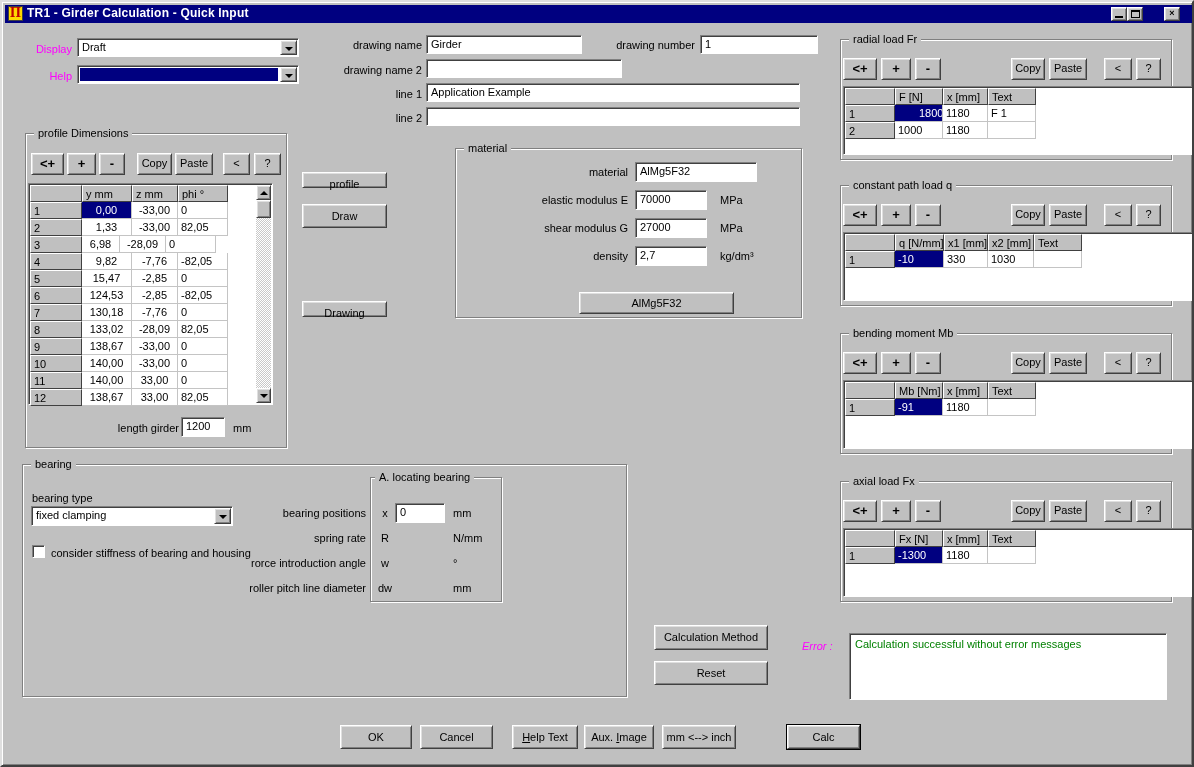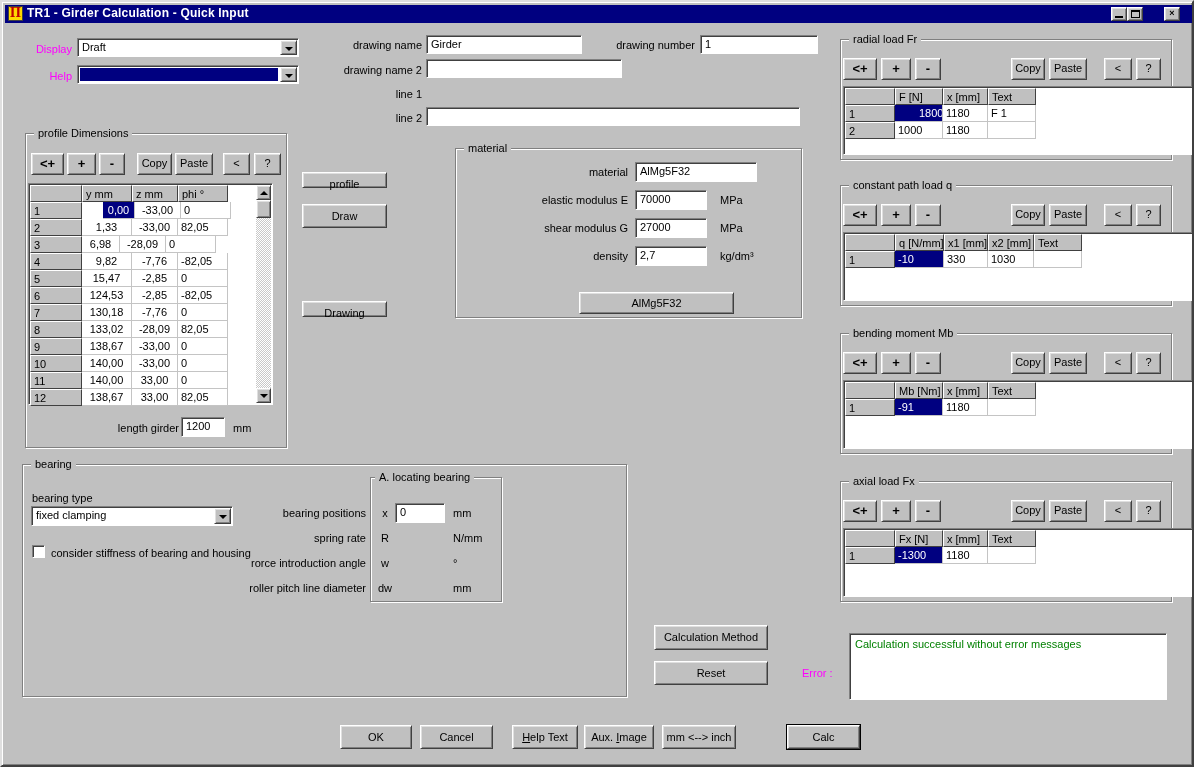--- a/index.html
+++ b/index.html
@@ -111,20 +111,21 @@
       </span>
   </div>
 
   <div class="lbl r" style="left:330px;top:36px;width:90px;">drawing name</div>
   <div class="tb abs" style="left:424px;top:33px;width:156px;height:19px;">Girder</div>
   <div class="lbl r" style="left:595px;top:36px;width:98px;">drawing number</div>
   <div class="tb abs" style="left:698px;top:33px;width:118px;height:19px;">1</div>
   <div class="lbl r" style="left:318px;top:61px;width:102px;">drawing name 2</div>
   <div class="tb abs" style="left:424px;top:57px;width:196px;height:19px;"></div>
   <div class="lbl r" style="left:330px;top:85px;width:90px;">line 1</div>
+  <div class="tb abs" style="left:424px;top:81px;width:374px;height:19px;">Application Example</div>
   <div class="lbl r" style="left:330px;top:109px;width:90px;">line 2</div>
   <div class="tb abs" style="left:424px;top:105px;width:374px;height:19px;"></div>
 
   <div class="group" style="left:23px;top:131px;width:262px;height:315px;">
     <div class="group-title">profile Dimensions</div>
     <div class="toolbar profile-toolbar" style="left:5px;top:19px;">
         <div class="btn t-insert">&lt;+</div>
         <div class="btn t-add">+</div>
         <div class="btn t-remove">-</div>
         <div class="btn t-copy">Copy</div>
@@ -135,21 +136,21 @@
     <div class="listbox abs" style="left:2px;top:49px;width:245px;height:222px;">
       <div class="abs" style="left:1px;top:1px;">
           <div class="trow">
             <div class="cell hdr" style="width: 52px;"></div>
             <div class="cell hdr" style="width: 50px;">y mm</div>
             <div class="cell hdr" style="width: 46px;">z mm</div>
             <div class="cell hdr" style="width: 50px;">phi °</div>
           </div>
           <div class="trow">
             <div class="cell rowhdr" style="width: 52px;">1</div>
-            <div class="cell data al-c sel" style="width: 32px; margin-left: 21px;">0,00</div>
+            <div class="cell data al-c sel" style="width: 50px;">0,00</div>
             <div class="cell data al-c" style="width: 46px;">-33,00</div>
             <div class="cell data" style="width: 50px;">0</div>
           </div>
           <div class="trow">
             <div class="cell rowhdr" style="width: 52px;">2</div>
             <div class="cell data al-c" style="width: 50px;">1,33</div>
             <div class="cell data al-c" style="width: 46px;">-33,00</div>
             <div class="cell data" style="width: 50px;">82,05</div>
           </div>
           <div class="trow">
@@ -400,21 +401,21 @@
               <div class="cell data" style="width: 45px;">1180</div>
               <div class="cell data" style="width: 48px;"></div>
             </div>
           </div>
         </div>
       </div>
     </div>
 
   <div class="btn abs" style="left:652px;top:623px;width:114px;height:25px;line-height:23px;">Calculation Method</div>
   <div class="btn abs" style="left:652px;top:659px;width:114px;height:24px;line-height:22px;">Reset</div>
-  <div class="lbl magenta" style="left:800px;top:664px;">Error :</div>
+  <div class="lbl magenta" style="left:800px;top:637px;font-style:italic;">Error :</div>
   <div class="listbox errorbox abs" style="left:847px;top:631px;width:318px;height:67px;">
     <span>Calculation successful without error messages</span>
   </div>
 
   <div id="footer">
       <div class="btn abs" style="left: 338px; top: 723px; width: 72px; height: 24px; line-height: 22px;">OK</div>
       <div class="btn abs" style="left: 418px; top: 723px; width: 73px; height: 24px; line-height: 22px;">Cancel</div>
       <div class="btn abs" style="left: 510px; top: 723px; width: 66px; height: 24px; line-height: 22px;"><u>H</u>elp Text</div>
       <div class="btn abs" style="left: 582px; top: 723px; width: 70px; height: 24px; line-height: 22px;">Aux. <u>I</u>mage</div>
       <div class="btn abs" style="left: 660px; top: 723px; width: 74px; height: 24px; line-height: 22px;">mm &lt;--&gt; inch</div>

